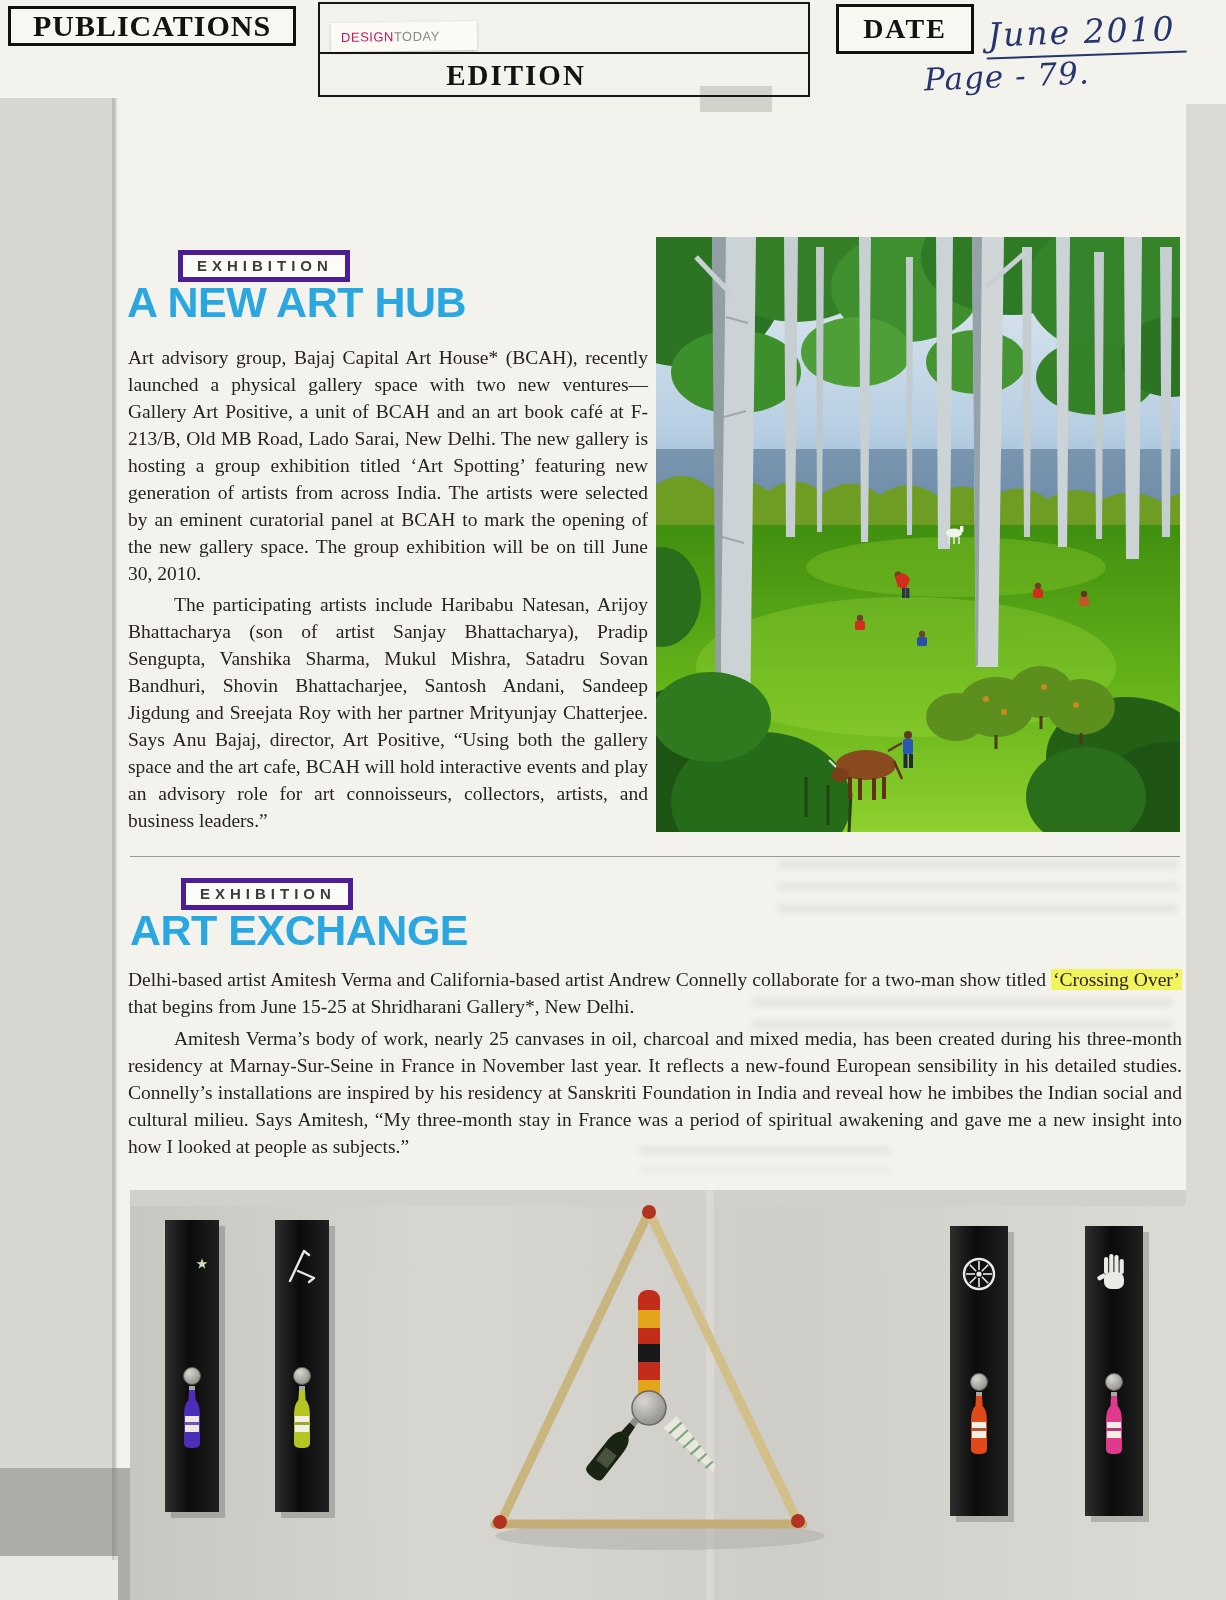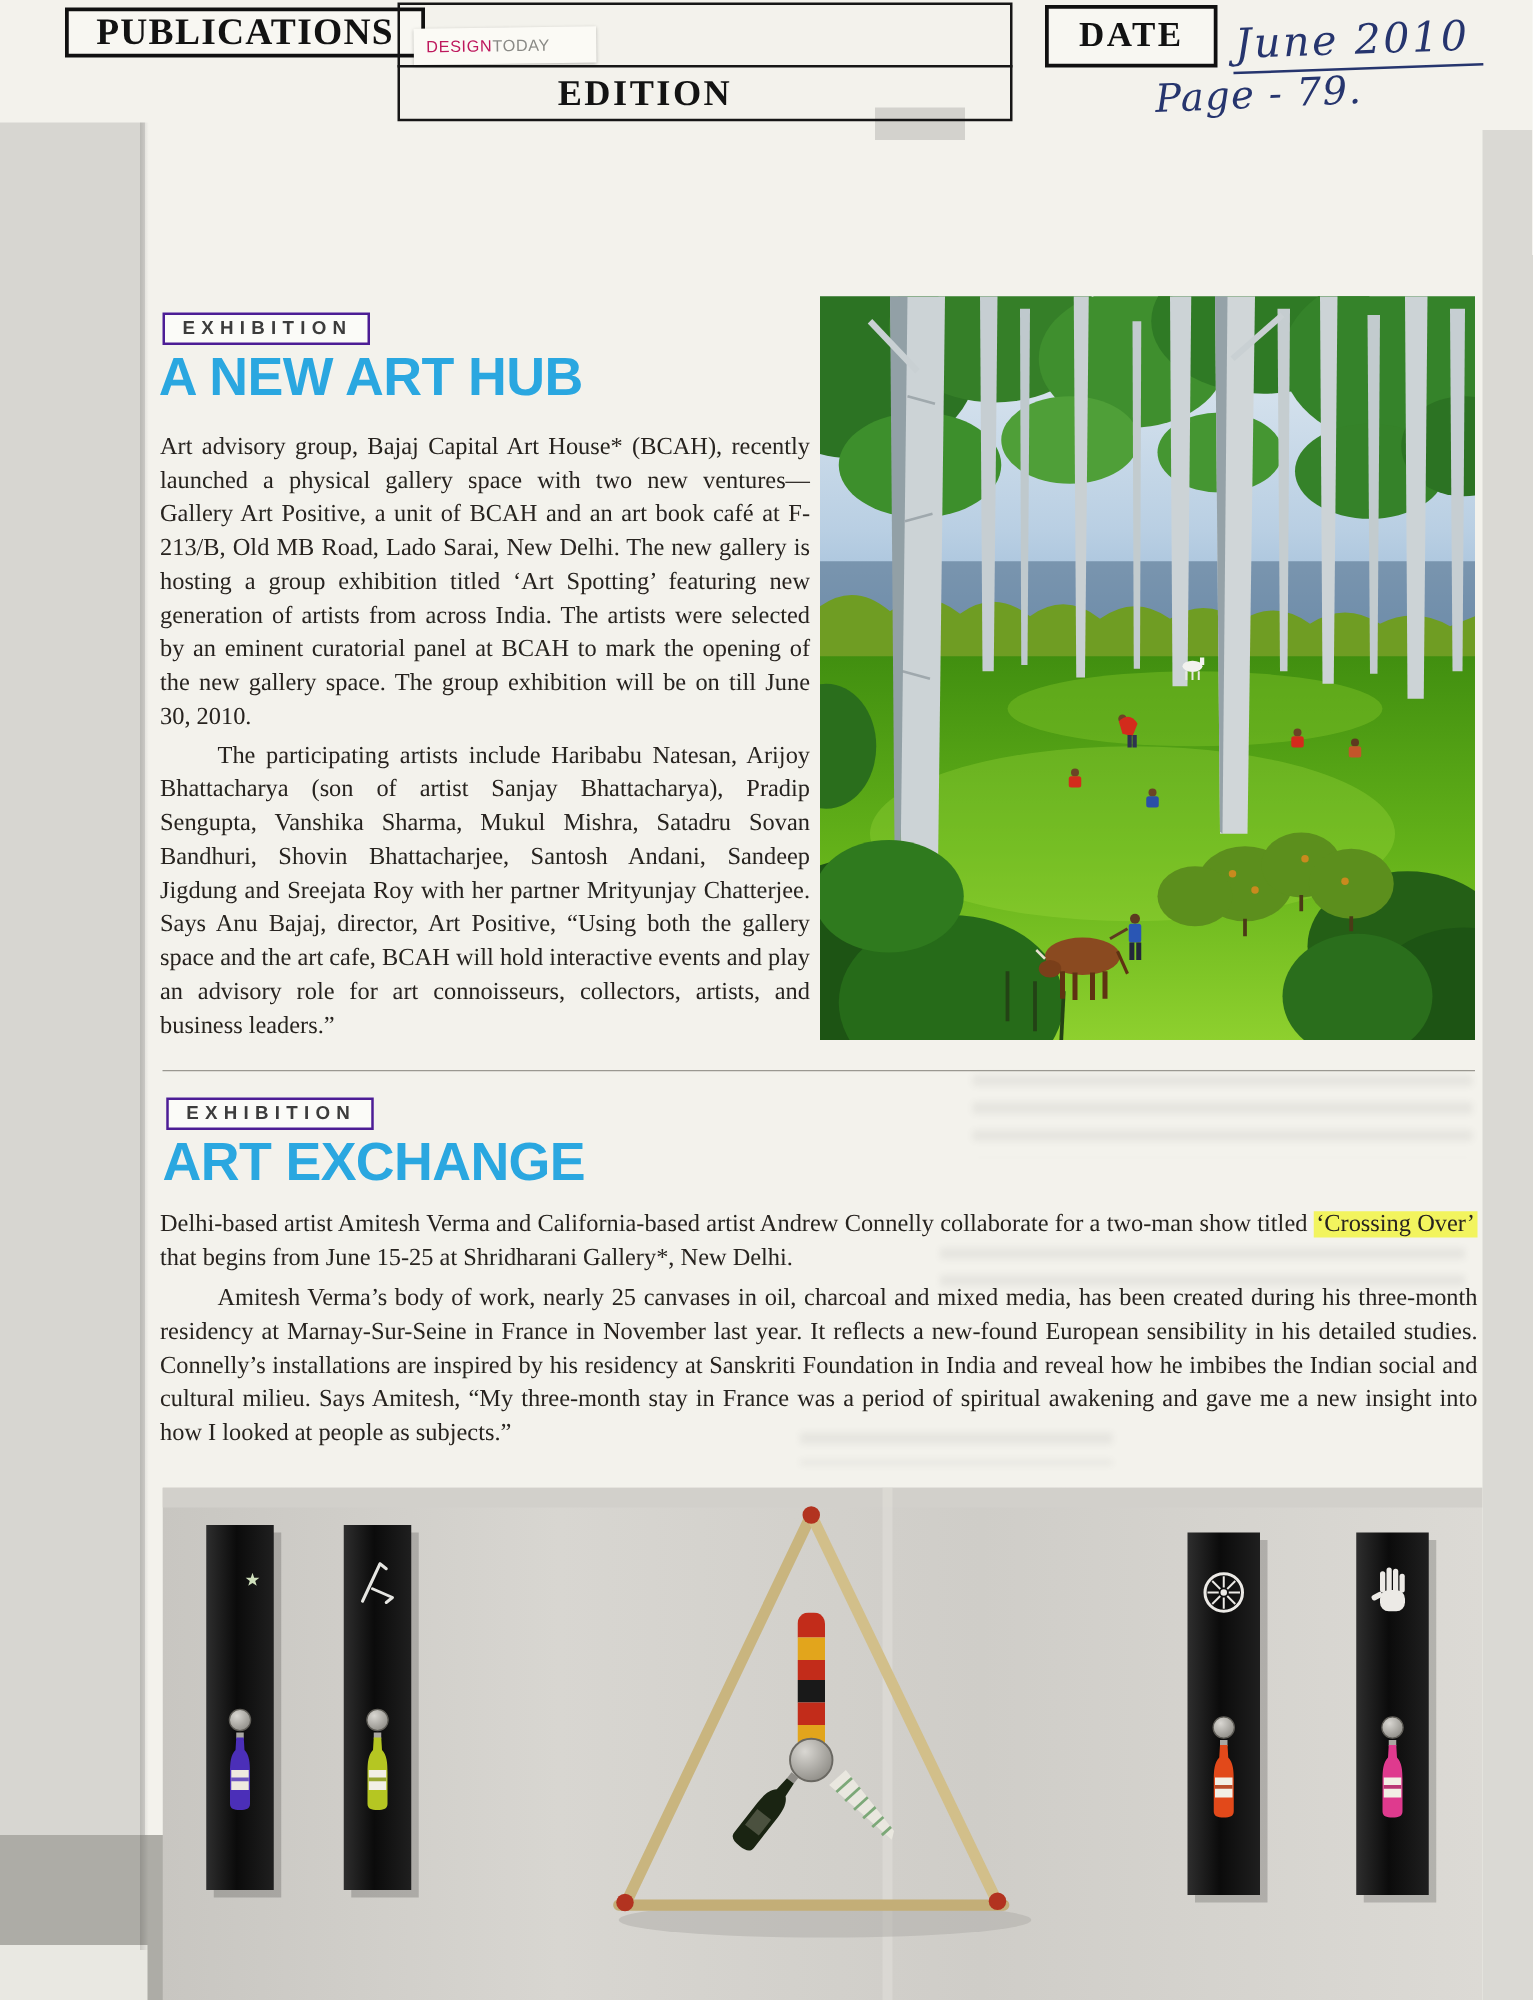--- a/index.html
+++ b/index.html
@@ -16,21 +16,21 @@
   .ghost {
     background:repeating-linear-gradient(180deg, rgba(80,80,80,.5) 0 9px, transparent 9px 22px);
     filter:blur(3px); opacity:.16; pointer-events:none;
   }
 
   
   .pub-box {
     left:8px; top:6px; width:288px; height:40px;
     border:3px solid #101010; background:#f8f7f2;
     font-weight:bold; font-size:30px; letter-spacing:1px;
-    display:flex; align-items:center; justify-content:center; color:#121212;margin-left:44px;
+    display:flex; align-items:center; justify-content:center; color:#121212;
   }
   .mid-cell {
     left:318px; top:2px; width:492px; height:95px;
     border:2px solid #161616; background:transparent;
   }
   .mid-divider { left:318px; top:52px; width:492px; height:0; border-top:2px solid #161616; }
   .edition {
     left:318px; top:56px; width:396px; height:38px;
     font-weight:bold; font-size:29px; letter-spacing:2px; color:#131313;
     display:flex; align-items:center; justify-content:center;
@@ -55,23 +55,23 @@
   }
   .hw-date {
     left:986px; top:12px; font-size:33px; letter-spacing:2px;
     transform:rotate(-2deg); display:inline-block;
     border-bottom:2.5px solid currentColor; padding:0 10px 3px 2px;
   }
   .hw-page { left:924px; top:58px; font-size:31px; letter-spacing:1px; transform:rotate(-2.5deg); }
 
   
   .section-tag {
-    display:inline-block; border:2px solid #4c1d95; background:rgba(255,255,255,.65);
+    display:inline-block; border:5px solid #4c1d95; background:rgba(255,255,255,.65);
     padding:2px 12px 3px 14px; color:#3c3c3c;
-    font-family:"Liberation Sans", sans-serif; font-size:15px; font-weight:600; letter-spacing:5px;
+    font-family:"Liberation Sans", sans-serif; font-size:15px; font-weight:600; letter-spacing:5px;margin-left:48px;
   }
   .headline {
     font-family:"Liberation Sans", sans-serif; font-weight:bold;
     font-size:43px; letter-spacing:-0.5px; color:var(--headline-blue, #2aa7e0);
     white-space:nowrap;
   }
   .body-text {
     font-size:19.5px; line-height:27px; text-align:justify; color:#27231f;
   }
   .indent { text-indent:46px; }

